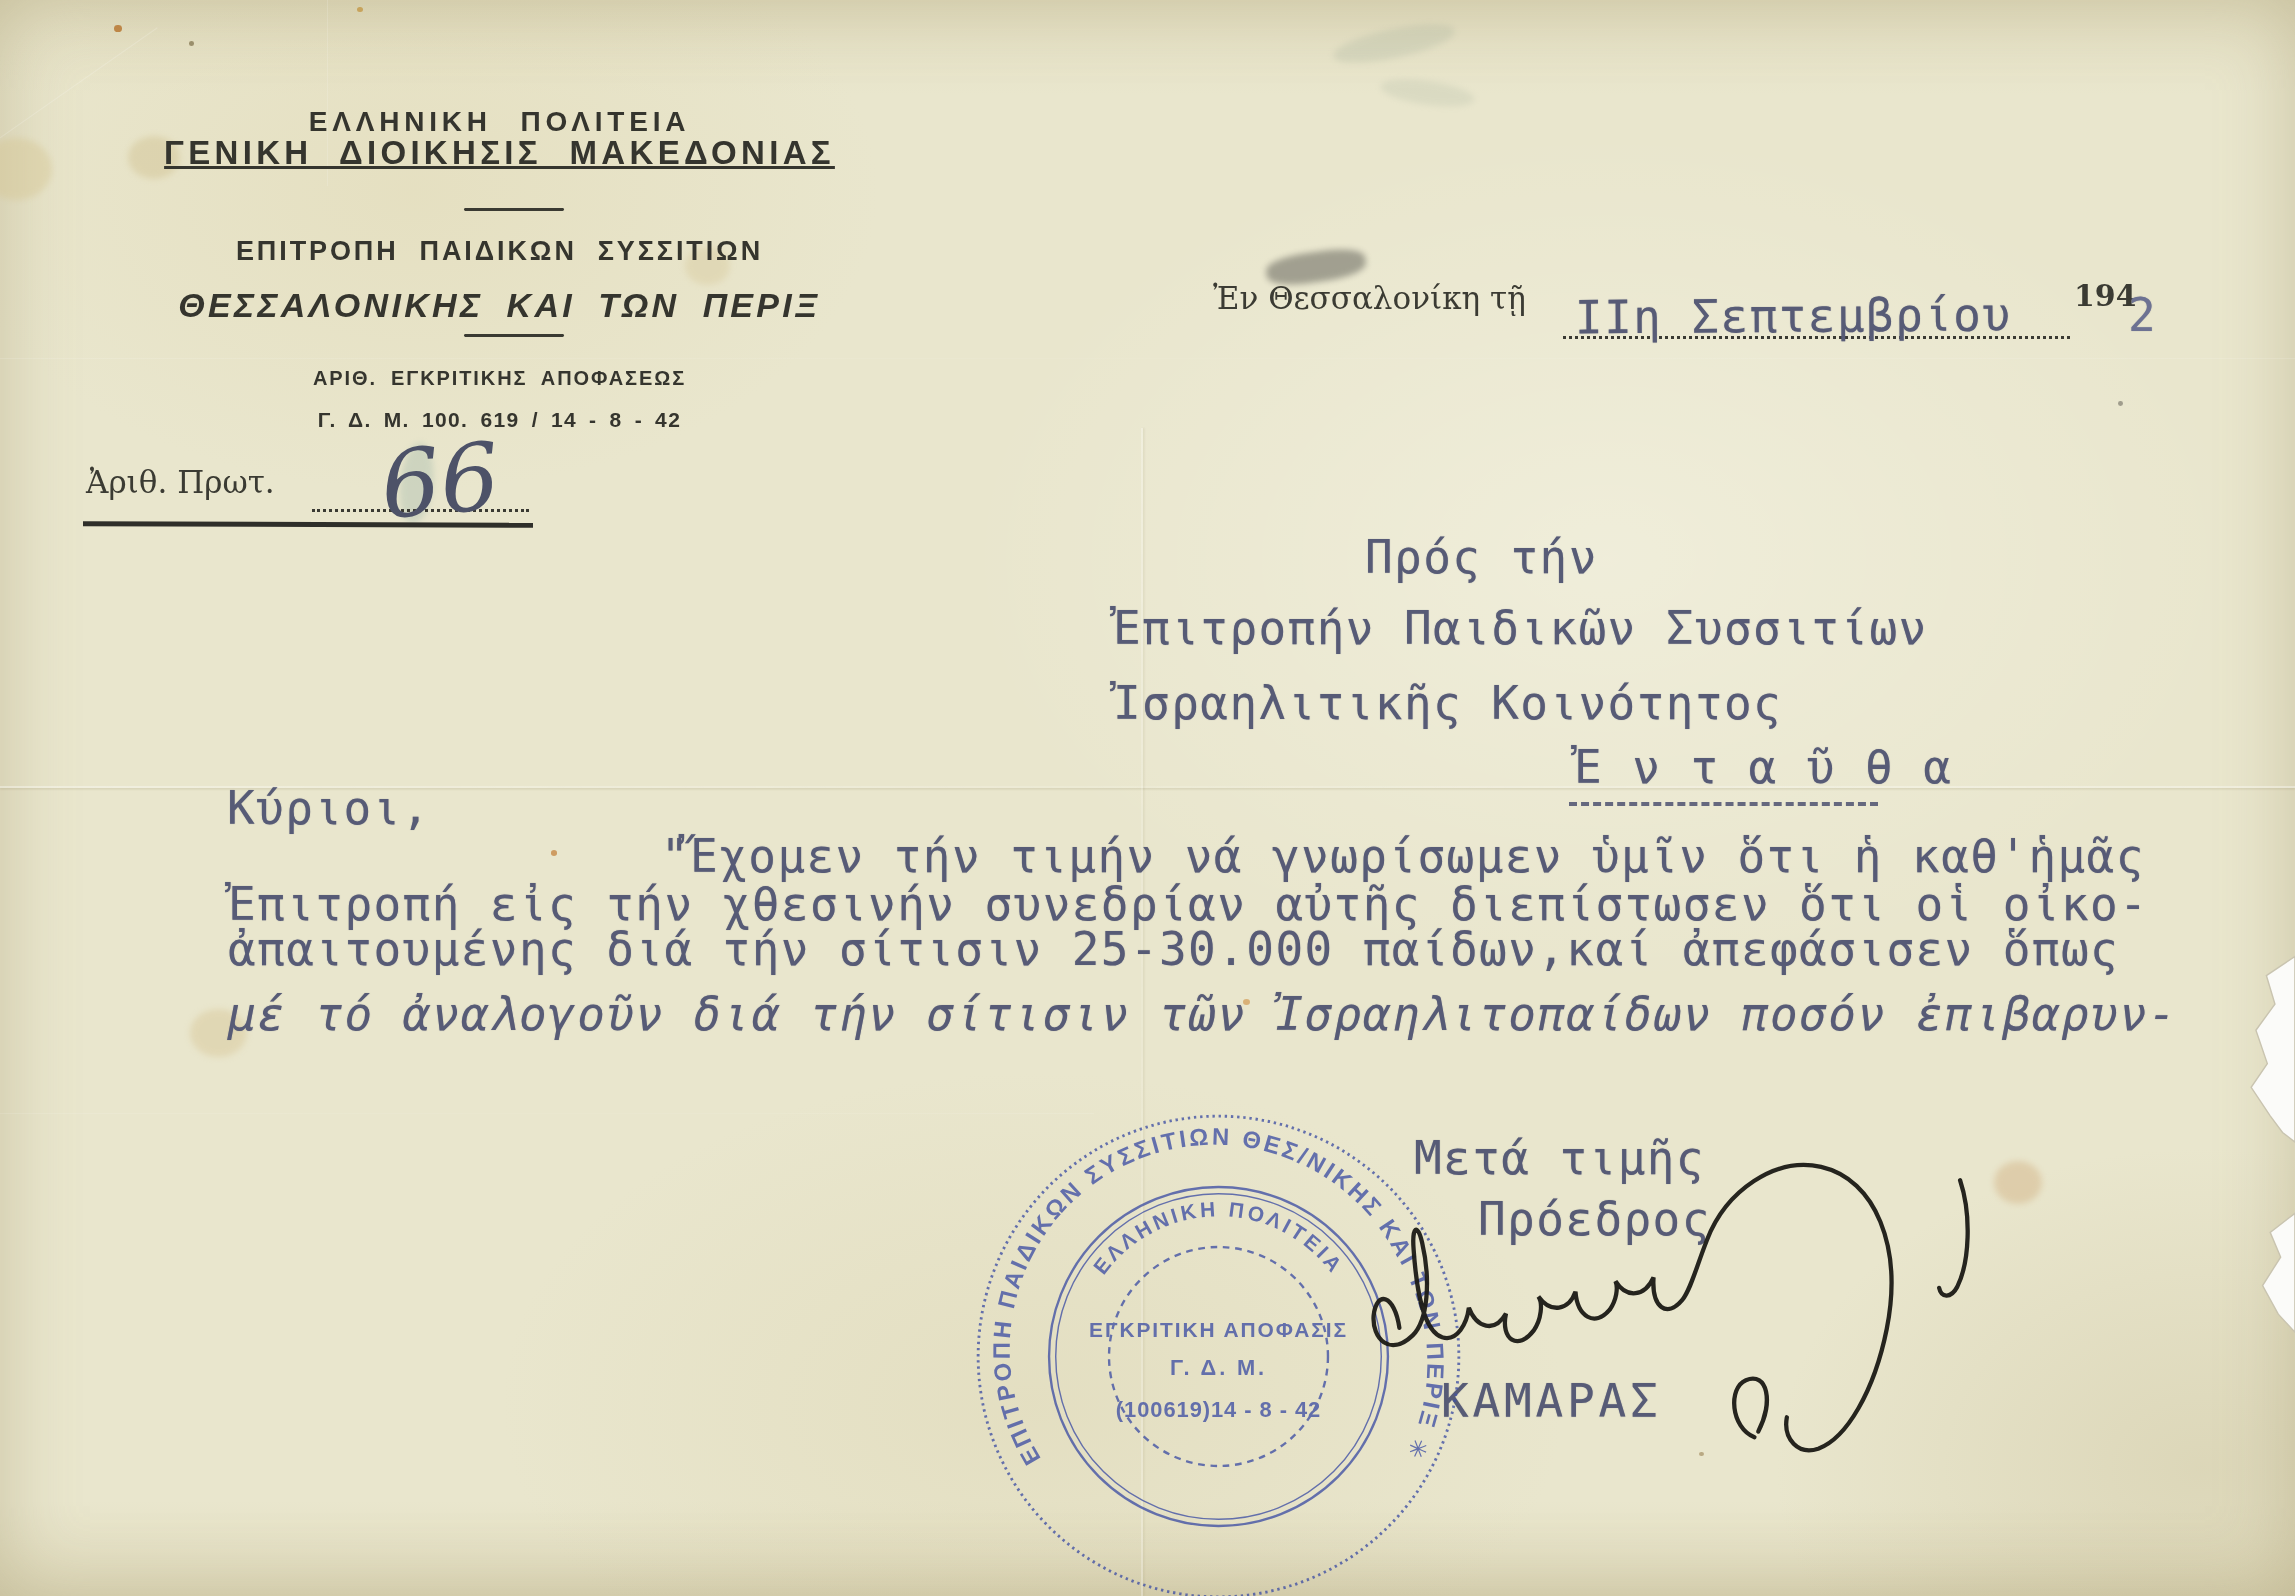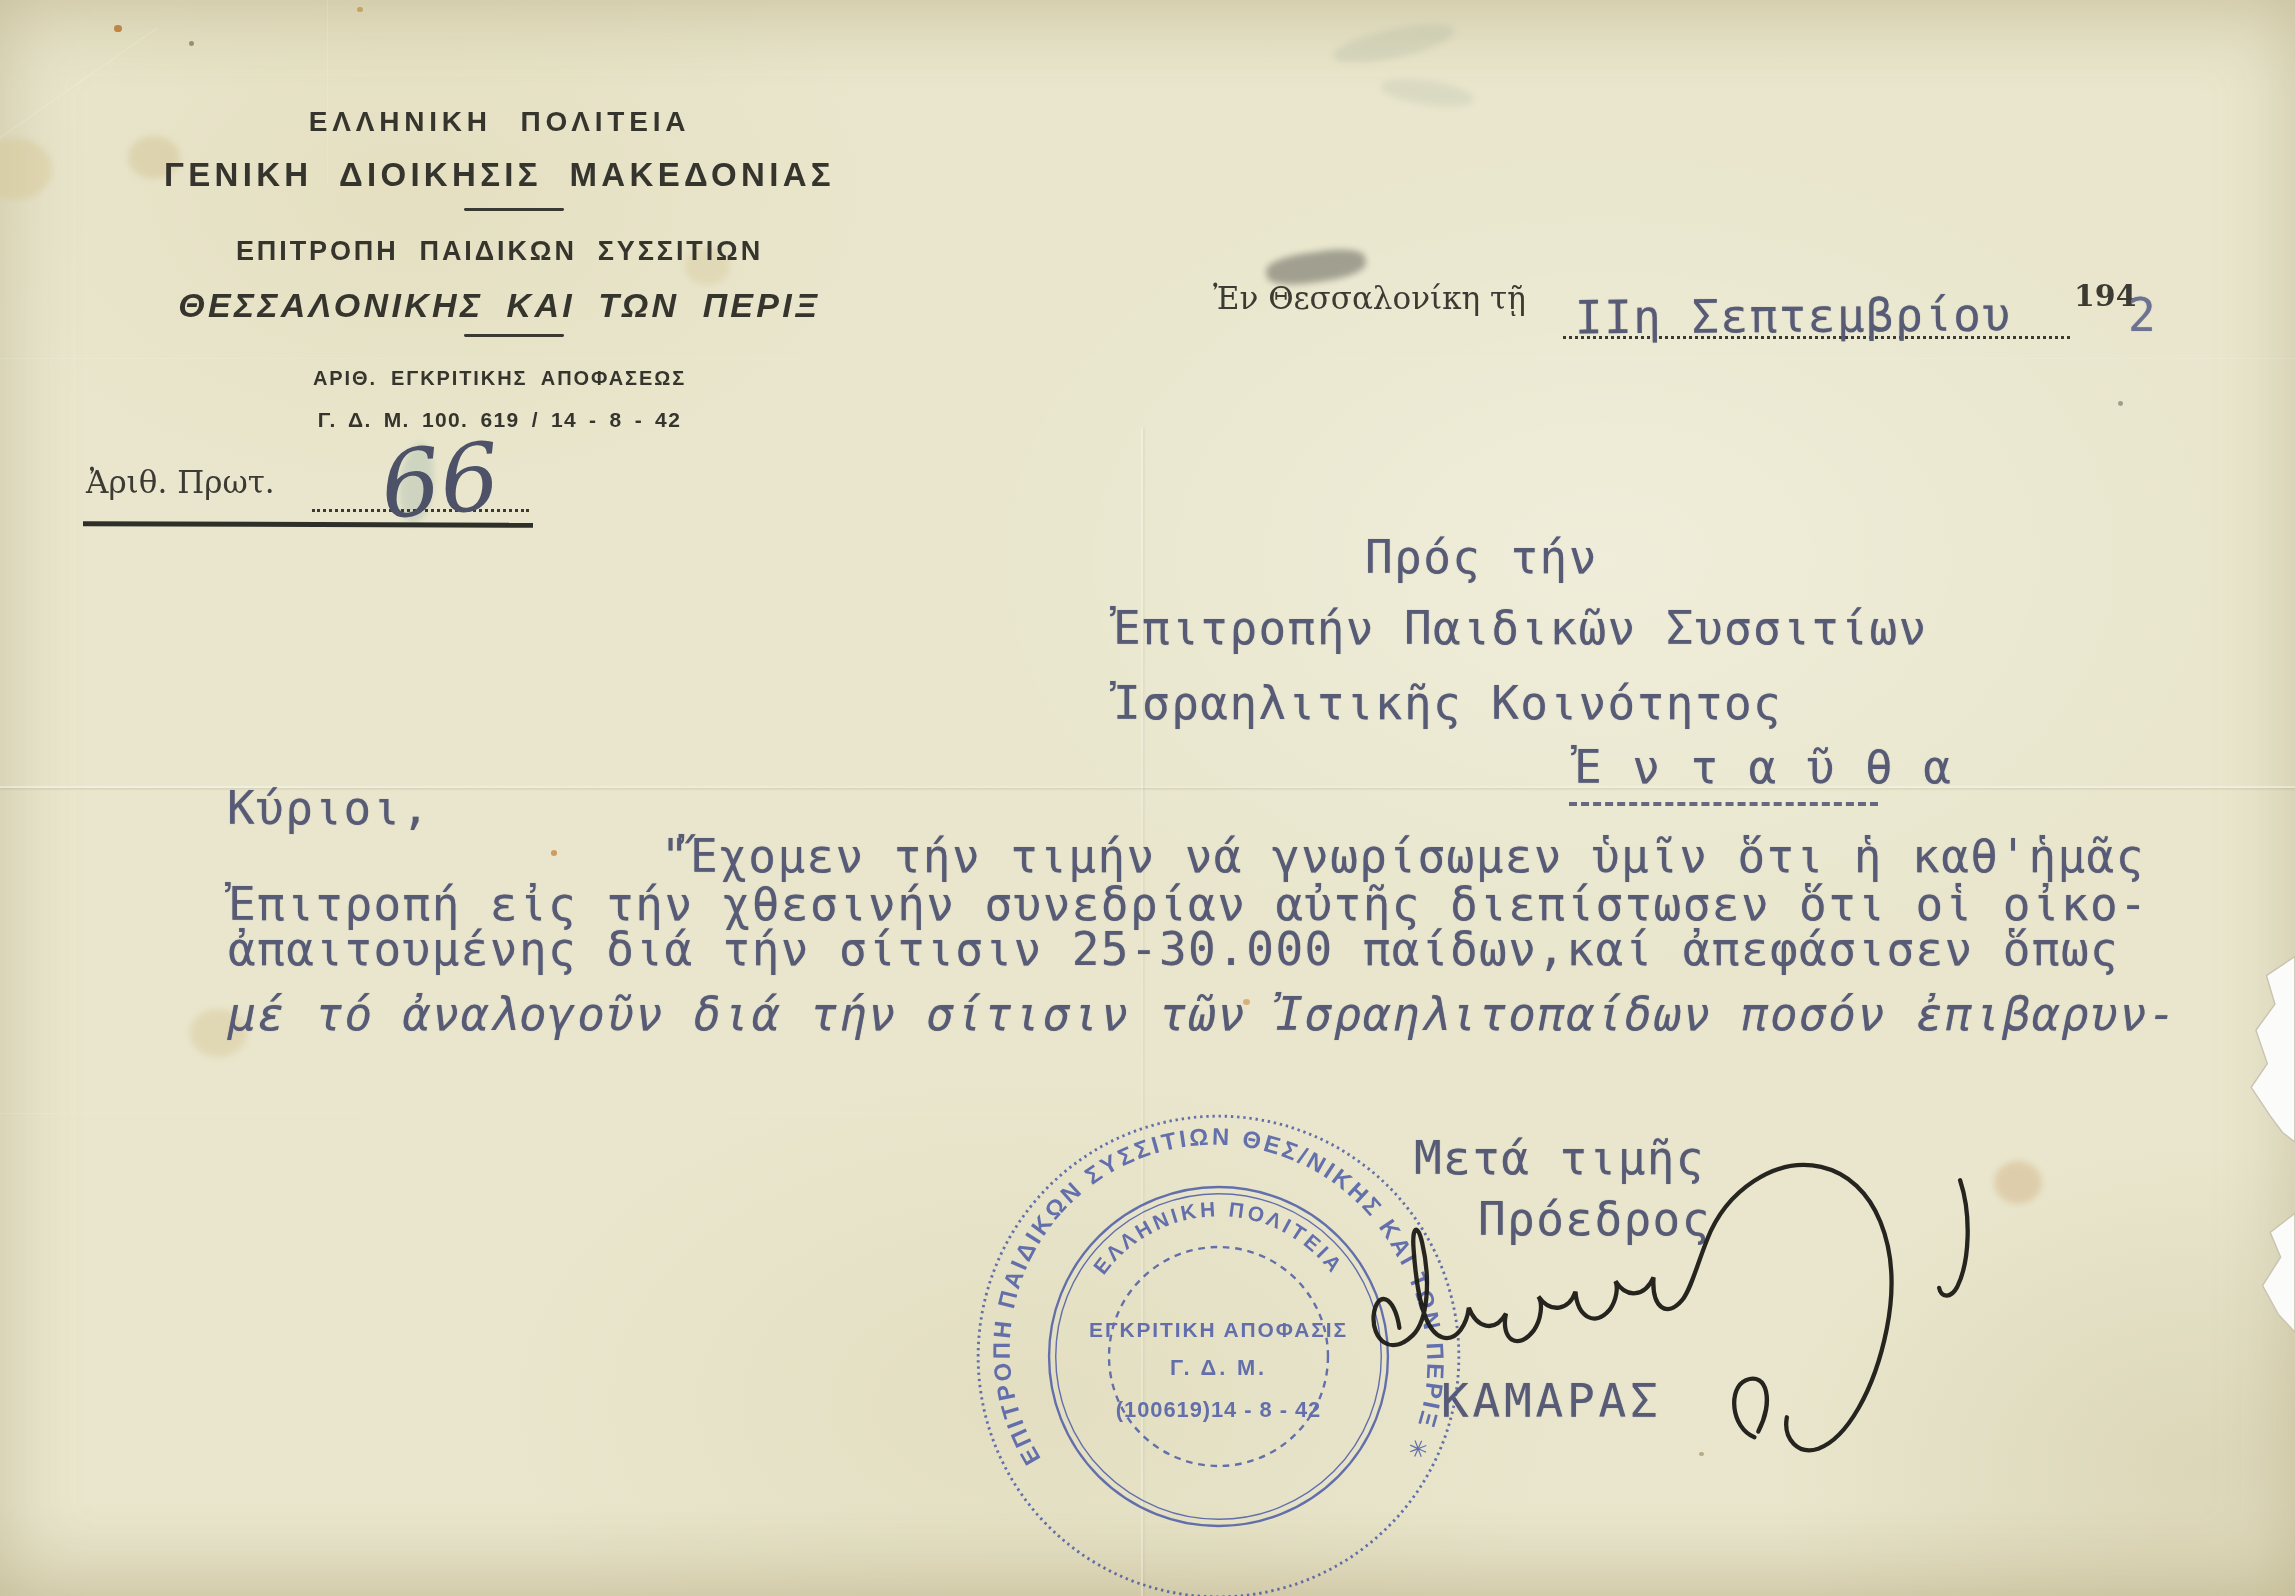--- a/index.html
+++ b/index.html
@@ -13,21 +13,21 @@
       radial-gradient(ellipse 571px 428px at 96% 92%, rgba(196,186,146,.35), rgba(0,0,0,0) 75%),
       linear-gradient(180deg, rgba(213,204,165,.25) 0%, rgba(0,0,0,0) 6%, rgba(0,0,0,0) 94%, rgba(206,196,156,.3) 100%);
     box-shadow:inset 0 0 76px rgba(150,138,92,.38);
     font-family:"DejaVu Sans", sans-serif;
   }
   .abs{position:absolute;}
   
   .lh{left:71px;width:857px;text-align:center;color:#35352e;
       font-family:"Liberation Sans","DejaVu Sans",sans-serif;font-weight:bold;white-space:nowrap;}
   .lh1{top:106px;font-size:28px;letter-spacing:4.8px;word-spacing:16px;}
-  .lh2{top:156px;font-size:33px;letter-spacing:4.3px;word-spacing:14.3px;}
+  .lh2{top:134px;font-size:33px;letter-spacing:4.3px;word-spacing:14.3px;text-decoration:underline;}
   .lh3{top:236px;font-size:27px;letter-spacing:2.9px;word-spacing:10.5px;}
   .lh4{top:286px;font-size:34px;letter-spacing:3.3px;word-spacing:10.5px;font-style:italic;}
   .lh5{top:367px;font-size:20px;letter-spacing:1.9px;word-spacing:6.7px;}
   .lh6{top:408px;font-size:21px;letter-spacing:1.4px;word-spacing:4.8px;}
   .lh-rule{left:464px;width:100px;height:2.9px;background:#3a3a32;border-radius:1.4px;}
   .rule1{top:208px;}
   .rule2{top:334px;}
   
   .printed{font-family:"DejaVu Serif",serif;color:#3b3b33;white-space:nowrap;}
   .proto-label{left:86px;top:464px;font-size:31px;}

